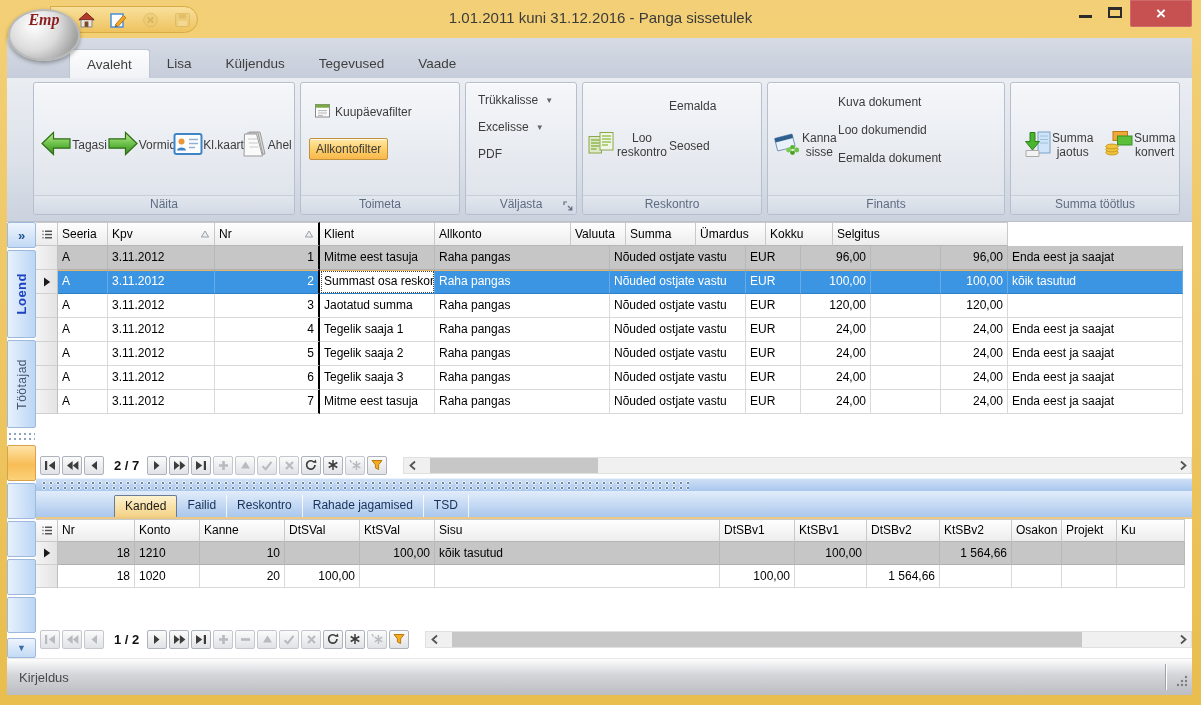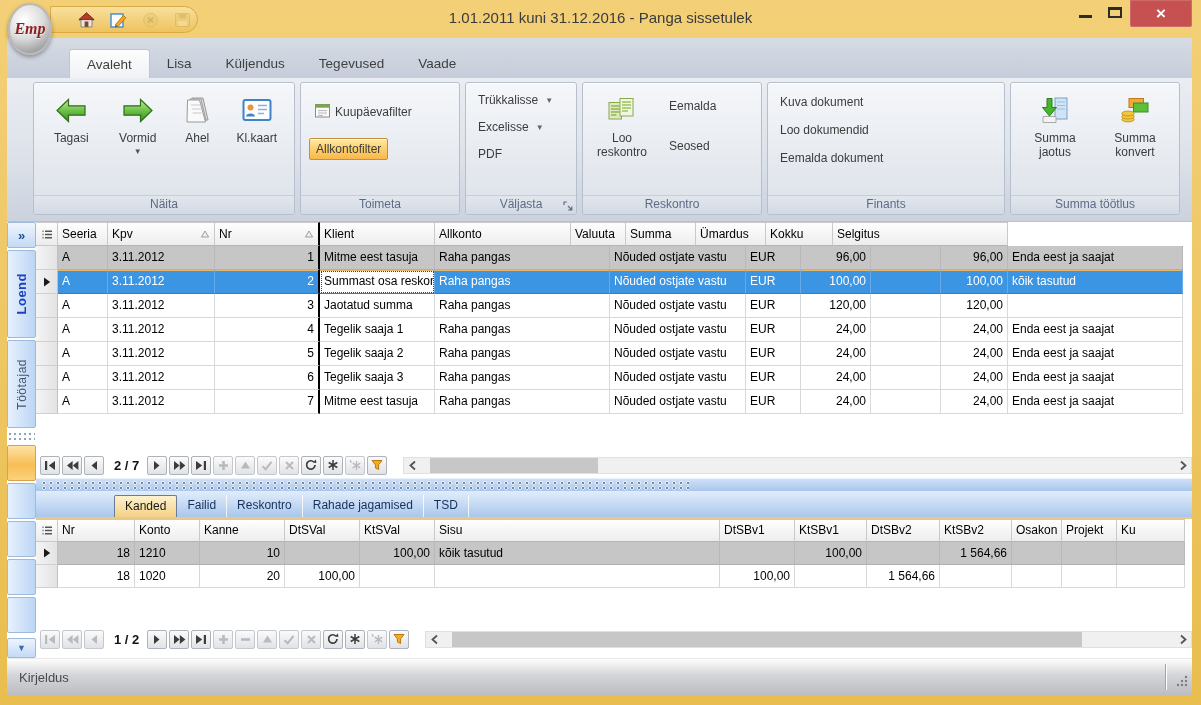--- a/index.html
+++ b/index.html
@@ -3,24 +3,24 @@
 <meta charset="utf-8">
 <style>
   * { margin:0; padding:0; box-sizing:border-box; }
   html,body { background:#888; }
   body { font-family:"Liberation Sans", sans-serif; -webkit-font-smoothing:antialiased; }
   #win { position:relative; width:1201px; height:705px; margin:0 auto;
          background:linear-gradient(#f3d077,#e9bd4e); overflow:hidden; outline:1px solid #b8943e; }
 
   
   #titlebar { position:absolute; left:0; top:0; width:100%; height:38px; }
-  #logo { position:absolute; left:8px; top:3px; width:44px; height:52px; border-radius:50%;
+  #logo { position:absolute; left:8px; top:9px; width:72px; height:52px; border-radius:50%;
           background:radial-gradient(circle at 35% 30%, #ffffff, #dcdcdc 45%, #8f8f8f 90%);
           border:2px solid #b9b9b9; box-shadow:0 2px 4px rgba(0,0,0,.35); z-index:6;
-          display:flex; align-items:center; justify-content:center; }
+          display:flex; align-items:flex-start; justify-content:center; }
   #logo span { font-family:"Liberation Serif", serif; font-style:italic; font-weight:bold;
                color:#8c1f1f; font-size:16px; text-shadow:0 1px 0 #eee; }
   #qat { position:absolute; left:50px; top:6px; height:27px; width:148px;
          background:linear-gradient(#f8e09c,#eec35f); border:1px solid #d8ab44;
          border-radius:0 14px 14px 0; display:flex; align-items:center; gap:14px;
          padding-left:26px; z-index:5; }
   .qbtn { width:18px; height:18px; display:flex; align-items:center; justify-content:center; }
   #title { position:absolute; left:50%; top:9px; transform:translateX(-50%);
            font-size:15px; color:#3b3b3b; white-space:nowrap; }
   #winbtns { position:absolute; top:0; right:9px; display:flex; align-items:flex-start; z-index:6; }
@@ -45,21 +45,21 @@
   #ribbon { height:144px; background:linear-gradient(#eaedf2,#dde2ea 55%, #cbd2de);
             display:flex; gap:5px; padding:4px 0 0 26px; border-bottom:1px solid #b9c0cc; }
   .rgroup { height:133px; border:1px solid #b7bfcc; border-radius:3px;
             background:linear-gradient(#f5f7fa,#e4e8ee 68%, #dce1ea);
             box-shadow:inset 0 1px 0 #fff; display:flex; flex-direction:column; }
   .rg-body { flex:1; display:flex; padding:3px 4px 0; }
   .rg-caption { height:19px; font-size:12px; color:#5d6c83; text-align:center; line-height:17px;
                 background:linear-gradient(#e2e7ee,#d3d9e4); border-top:1px solid #c7ceda;
                 border-radius:0 0 3px 3px; position:relative; }
   .launcher { position:absolute; right:3px; top:3px; }
-  .bigbtn { width:62px; display:flex; flex-direction:column; align-items:center; padding-top:6px;
+  .bigbtn { width:62px; display:flex; flex-direction:row; align-items:center; padding-top:6px;
             font-size:12px; color:#3c3c3c; text-align:center; border-radius:3px; cursor:default; }
   .bigbtn .bicon { height:36px; display:flex; align-items:center; justify-content:center; }
   .bigbtn .blabel { line-height:14px; margin-top:3px; }
   .bigbtn .ddarrow { font-size:8px; color:#555; margin-top:2px; }
   .vcol { display:flex; flex-direction:column; align-items:flex-start; }
   .smallbtn { display:flex; align-items:center; gap:5px; font-size:12px; color:#3c3c3c;
               padding:3px 6px; border-radius:2px; white-space:nowrap; cursor:default; }
   .smallbtn .ddarrow { font-size:8px; color:#666; margin-left:2px; }
   #btn-allkontofilter { background:linear-gradient(#ffe9a8,#fdd271 45%,#f9b84a);
                         border:1px solid #c1913c; box-shadow:inset 0 1px 0 rgba(255,255,255,.7); }
@@ -235,43 +235,43 @@
                       <stop offset=".5" stop-color="#6cc24a"></stop>
                       <stop offset="1" stop-color="#3a8c1e"></stop>
                     </linearGradient>
                   </defs>
                   <path d="M18.5 2.5L30 13.5l-11.5 11v-6.3H2v-9.4h16.5z" fill="url(#ga)" stroke="#2e6e18" stroke-width="1.2"></path>
                 </svg>
               </span>
             <span class="blabel">Vormid</span>
             <span class="ddarrow">▼</span>
           </div>
+          <div class="bigbtn">
+            <span class="bicon">
+                <svg width="30" height="26" viewBox="0 0 30 26" xmlns="http://www.w3.org/2000/svg">
+                  <rect x="1.5" y="3" width="27" height="20" rx="2" fill="#fdfdfd" stroke="#3e84c8" stroke-width="2"></rect>
+                  <circle cx="8.5" cy="10.5" r="3" fill="#e8963c"></circle>
+                  <path d="M4 19.5c0-4 9-4 9 0z" fill="#3e84c8"></path>
+                  <path d="M16 8.5h9M16 12.5h9M16 16.5h6" stroke="#8fb2d4" stroke-width="1.6"></path>
+                </svg>
+              </span>
+            <span class="blabel">Kl.kaart</span>
+          </div>
           <div class="bigbtn" style="width:48px">
             <span class="bicon">
                 <svg width="28" height="28" viewBox="0 0 28 28" xmlns="http://www.w3.org/2000/svg">
                   <g stroke="#9a9a9a" stroke-width="1">
                     <path d="M9 2h11l5 22H8z" fill="#dcdcdc"></path>
                     <path d="M7 3h11l5 22H6.5z" fill="#ececec"></path>
                     <path d="M4.5 4h12l6 22H4z" fill="#fafafa"></path>
                     <path d="M8 9h9M8.8 13h9M9.6 17h9" stroke="#c8c8c8"></path>
                   </g>
                 </svg>
               </span>
             <span class="blabel">Ahel</span>
-          </div>
-          <div class="bigbtn">
-            <span class="bicon">
-                <svg width="30" height="26" viewBox="0 0 30 26" xmlns="http://www.w3.org/2000/svg">
-                  <rect x="1.5" y="3" width="27" height="20" rx="2" fill="#fdfdfd" stroke="#3e84c8" stroke-width="2"></rect>
-                  <circle cx="8.5" cy="10.5" r="3" fill="#e8963c"></circle>
-                  <path d="M4 19.5c0-4 9-4 9 0z" fill="#3e84c8"></path>
-                  <path d="M16 8.5h9M16 12.5h9M16 16.5h6" stroke="#8fb2d4" stroke-width="1.6"></path>
-                </svg>
-              </span>
-            <span class="blabel">Kl.kaart</span>
           </div>
         </div>
         <div class="rg-caption">Näita</div>
       </div>
 
       <div class="rgroup" style="width:160px">
         <div class="rg-body">
           <div class="vcol" style="gap:14px; padding:14px 0 0 4px;">
             <div class="smallbtn">
               <span><svg width="15" height="15" viewBox="0 0 15 15" xmlns="http://www.w3.org/2000/svg">
@@ -334,20 +334,38 @@
             <div class="smallbtn">
               <span>Seosed</span>
             </div>
           </div>
         </div>
         <div class="rg-caption">Reskontro</div>
       </div>
 
       <div class="rgroup" style="width:238px">
         <div class="rg-body">
+          <div class="bigbtn" style="width:58px">
+            <span class="bicon">
+                <svg width="30" height="28" viewBox="0 0 30 28" xmlns="http://www.w3.org/2000/svg">
+                  <g transform="rotate(-14 13 13)">
+                    <rect x="4" y="6" width="18" height="13" rx="1" fill="#e9f1fa" stroke="#7a92b5"></rect>
+                    <rect x="4" y="6" width="18" height="4.2" fill="#2e5f8f"></rect>
+                  </g>
+                  <g>
+                    <circle cx="20.5" cy="17.5" r="2.4" fill="#5ab32f"></circle>
+                    <circle cx="24.8" cy="20" r="2.4" fill="#6cc24a"></circle>
+                    <circle cx="20.5" cy="22.5" r="2.4" fill="#47a024"></circle>
+                    <circle cx="16.5" cy="20" r="2.4" fill="#79ca50"></circle>
+                    <circle cx="20.6" cy="20" r="1.3" fill="#dff3d2"></circle>
+                  </g>
+                </svg>
+              </span>
+            <span class="blabel">Kanna sisse</span>
+          </div>
           <div class="vcol" style="gap:8px; padding:6px 0 0 2px;">
             <div class="smallbtn">
               <span>Kuva dokument</span>
             </div>
             <div class="smallbtn">
               <span>Loo dokumendid</span>
             </div>
             <div class="smallbtn">
               <span>Eemalda dokument</span>
             </div>

